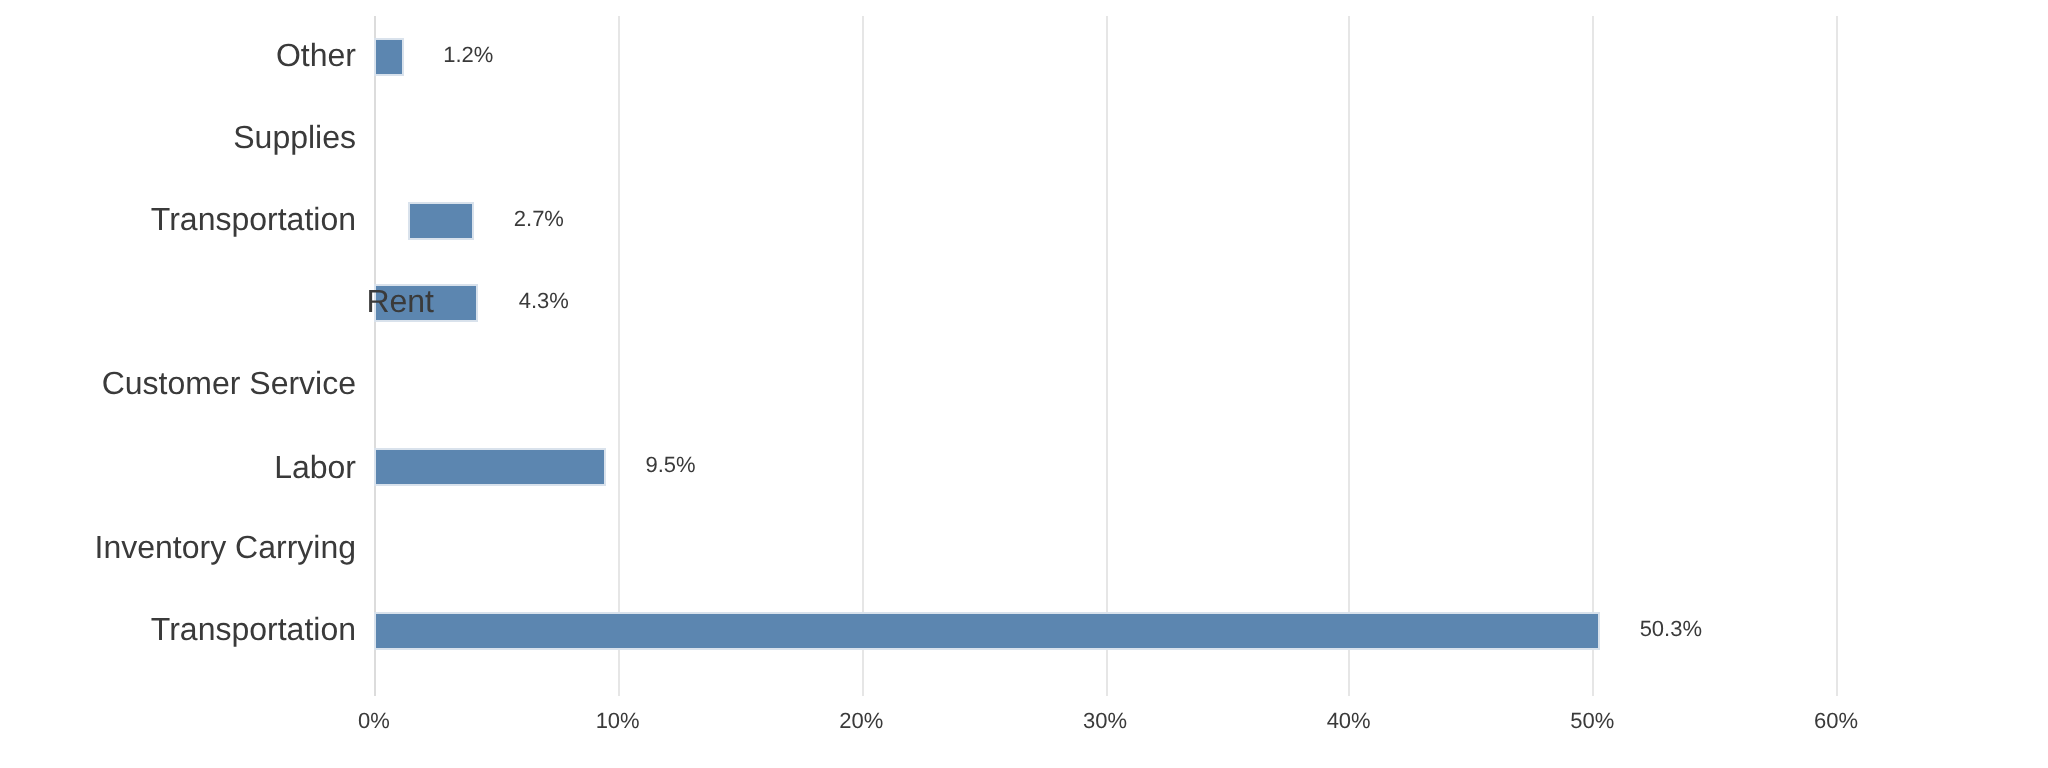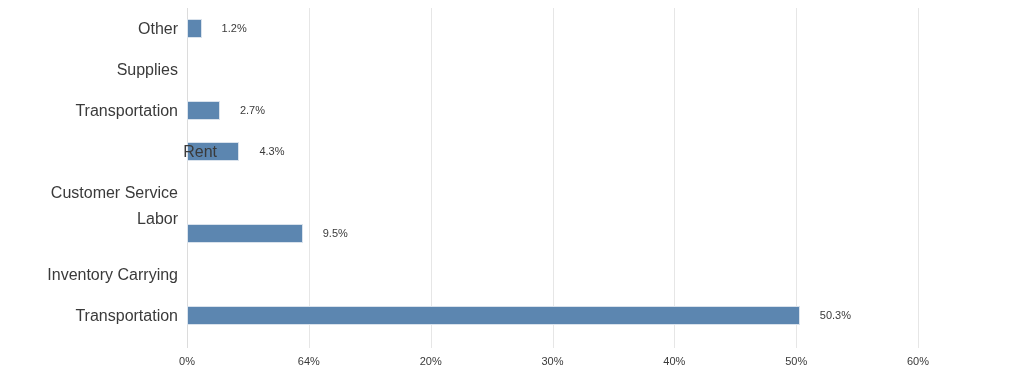--- a/index.html
+++ b/index.html
@@ -111,21 +111,21 @@
         <div class="gridline" style="left: 365.5px;"></div>
         <div class="gridline" style="left: 487.333px;"></div>
         <div class="gridline" style="left: 609.167px;"></div>
         <div class="gridline" style="left: 731px;"></div>
       </div>
     <div class="bars-layer" id="bars-layer">
         <div class="bar-row" style="top: 0px;">
           <div class="bar" title="Other 1.2%" style="width: 14.62px; background: rgb(92, 134, 176); border-color: rgb(217, 226, 236);"></div>
           <span class="bar-value">1.2%</span>
         </div>
-        <div class="bar-row" style="top: 82px;">
+        <div class="bar-row" style="top: 82px; padding-left: 17px;">
           <div class="bar" title="Administration 2.7%" style="width: 32.895px; background: rgb(92, 134, 176); border-color: rgb(217, 226, 236);"></div>
           <span class="bar-value">2.7%</span>
         </div>
         <div class="bar-row" style="top: 123px;">
           <div class="bar" title="Rent 4.3%" style="width: 52.3883px; background: rgb(92, 134, 176); border-color: rgb(217, 226, 236);"></div>
           <span class="bar-value">4.3%</span>
         </div>
         <div class="bar-row" style="top: 205px;">
           <div class="bar" title="Labor 9.5%" style="width: 115.742px; background: rgb(92, 134, 176); border-color: rgb(217, 226, 236);"></div>
           <span class="bar-value">9.5%</span>
@@ -136,28 +136,28 @@
         </div>
       </div>
   </div>
 
   <div id="cat-labels">
       <div class="axis-cat-label" style="top: 8px;">Other</div>
       <div class="axis-cat-label" style="top: 49px;">Supplies</div>
       <div class="axis-cat-label" style="top: 90px;">Transportation</div>
       <div class="axis-cat-label" style="top: 131px; padding-left: 39px;">Rent</div>
       <div class="axis-cat-label" style="top: 172px;">Customer Service</div>
-      <div class="axis-cat-label" style="top: 198px;">Labor</div>
+      <div class="axis-cat-label" style="top: 214px;">Labor</div>
       <div class="axis-cat-label" style="top: 254px;">Inventory Carrying</div>
       <div class="axis-cat-label" style="top: 295px;">Transportation</div>
     </div>
 
   <div id="xticks">
       <div class="x-tick-label" style="left: 187px;">0%</div>
-      <div class="x-tick-label" style="left: 308.833px;">64%</div>
+      <div class="x-tick-label" style="left: 308.833px;">10%</div>
       <div class="x-tick-label" style="left: 430.667px;">20%</div>
       <div class="x-tick-label" style="left: 552.5px;">30%</div>
       <div class="x-tick-label" style="left: 674.333px;">40%</div>
       <div class="x-tick-label" style="left: 796.167px;">50%</div>
       <div class="x-tick-label" style="left: 918px;">60%</div>
     </div>
 
 </div>
 
 </body></html>

